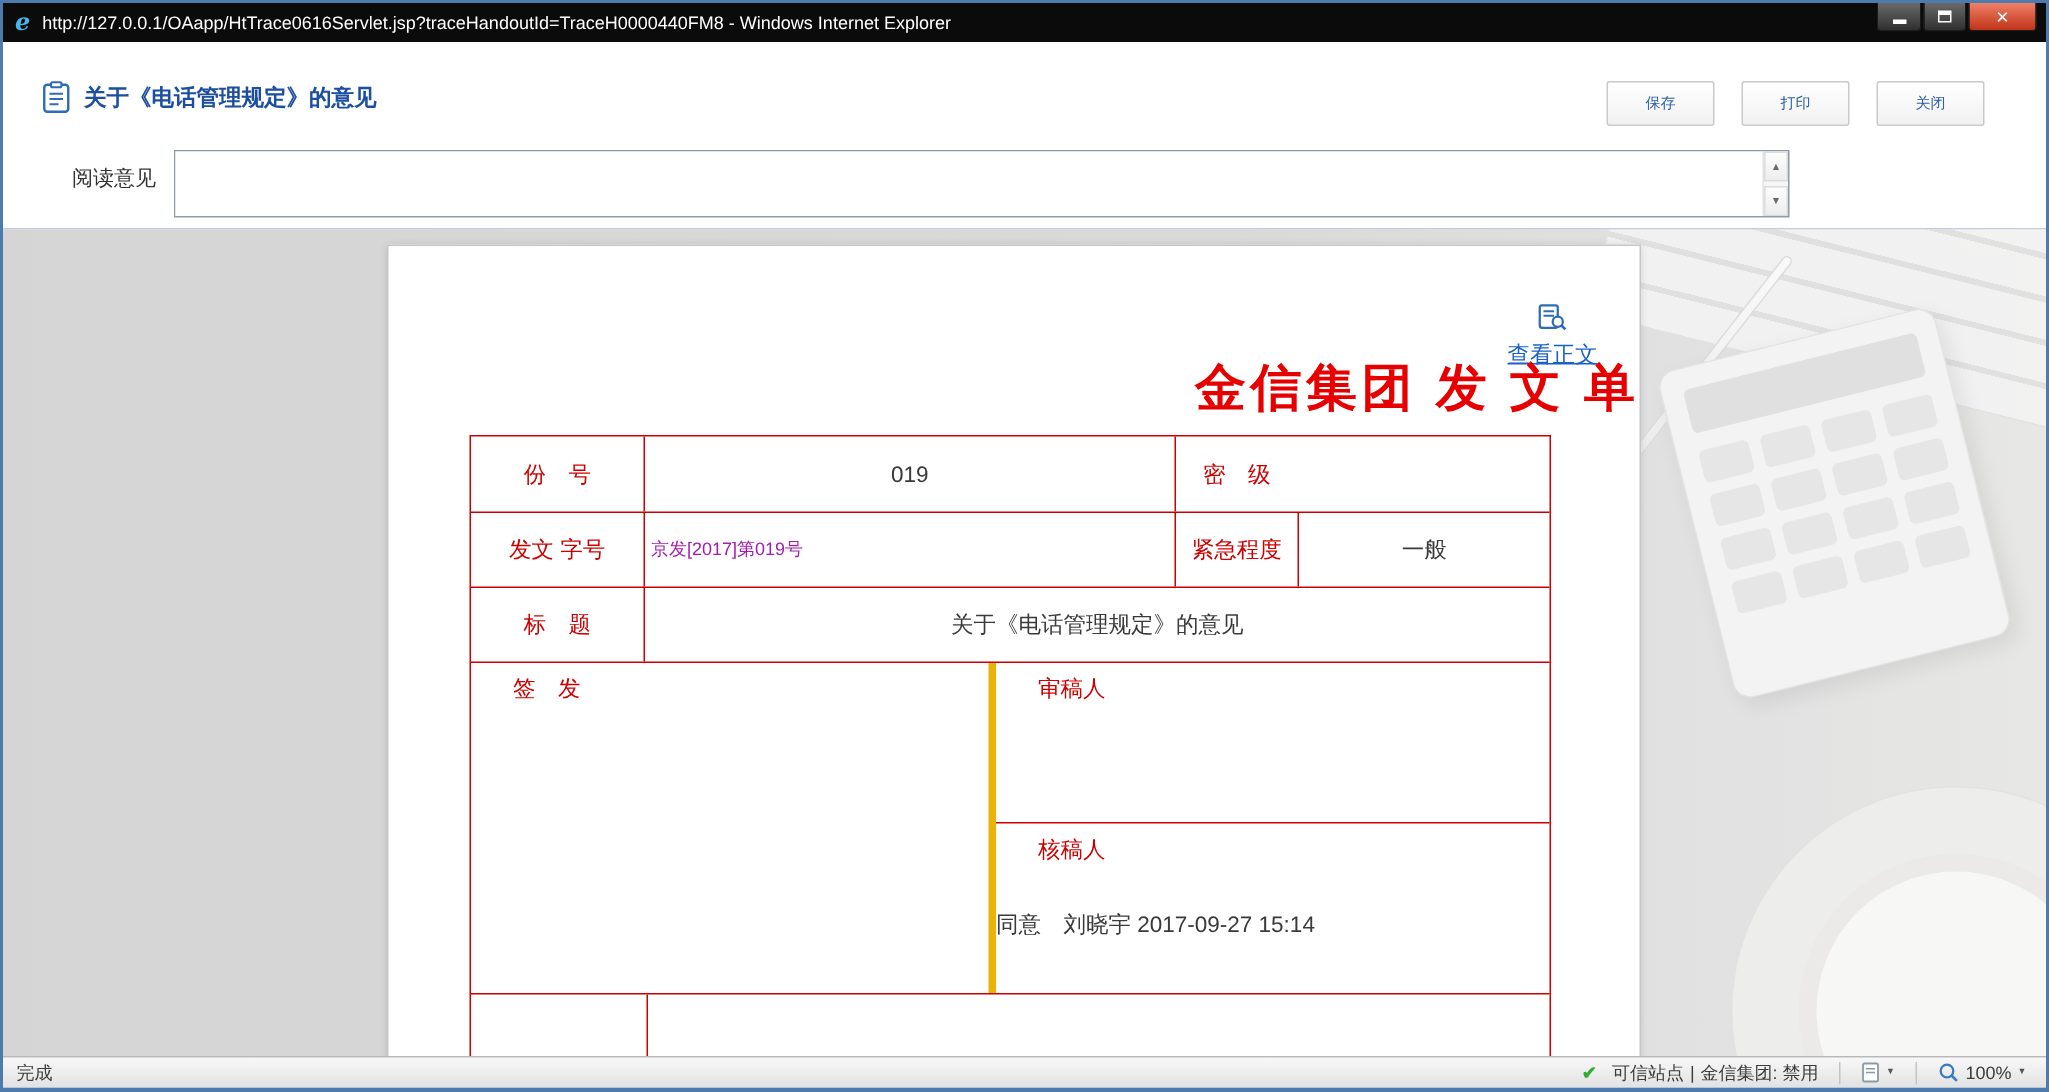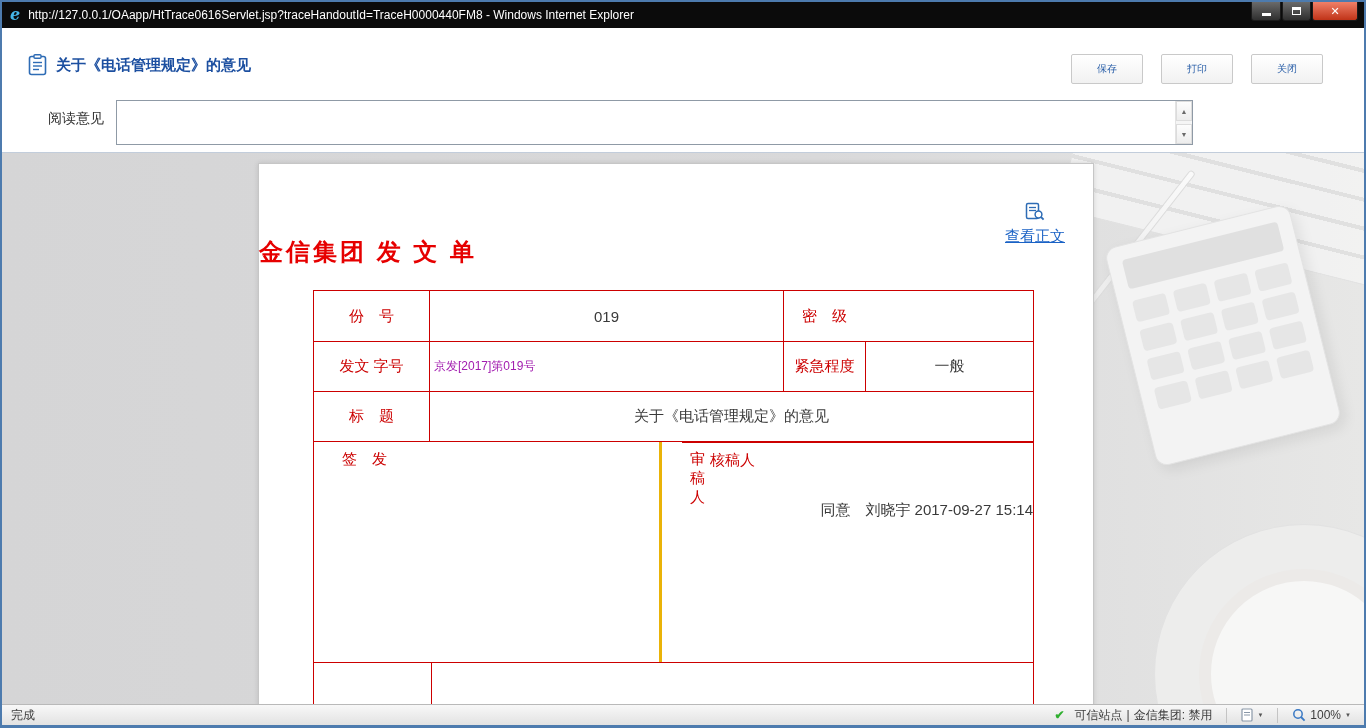--- a/index.html
+++ b/index.html
@@ -72,47 +72,47 @@
       background:#ededec; border:1px solid #e2e2e2; }
   .photo-cup { right:-45px; bottom:-75px; width:210px; height:210px; border-radius:50%;
       background:#f7f7f6; border:12px solid #eceae8; }
 
   .doc-sheet { position:absolute; left:256px; top:10px; width:836px; height:640px;
                background:#ffffff; border:1px solid #c6c6c6; box-shadow:0 0 5px rgba(0,0,0,.12); }
 
   .view-link-row { position:absolute; top:38px; right:28px; display:flex; align-items:center; gap:6px;flex-direction:column; }
   .view-link { color:#1a62c5; font-size:15px; text-decoration:underline; cursor:pointer; }
 
-  .doc-title { position:absolute; top:72px; left:0; width:100%; text-align:left;
-               color:#e60000; font-size:24px; font-weight:bold; letter-spacing:3px; }
+  .doc-title { position:absolute; top:72px; left:0; width:100%; text-align:right;
+               color:#e60000; font-size:34px; font-weight:bold; letter-spacing:3px; }
 
   
   .doc-table { position:absolute; left:54px; top:126px; width:721px; border:1px solid #cc0000;
                font-size:15px; }
   .tr { display:flex; }
   .tr + .tr { border-top:1px solid #cc0000; }
   .td { display:flex; align-items:center; justify-content:center; }
   .td + .td { border-left:1px solid #cc0000; }
   .lbl { color:#cc0000; }
   .val { color:#3a3a3a; }
   .w1 { width:115px; flex:0 0 115px; }
   .w2 { width:354px; flex:0 0 354px; }
   .w3 { width:82px;  flex:0 0 82px; }
   .w4 { flex:1; }
   .r1, .r2, .r3 { height:50px; }
   .r4 { height:221px; }
   .r5 { height:62px; }
   .doc-no { justify-content:flex-start; padding-left:4px; font-size:12px; color:#a21caf; }
   .sign-cell { width:345px; flex:0 0 345px; position:relative; display:block; }
-  .right-col { flex:1; display:flex; flex-direction:row; border-left:3px solid #eab308;gap:20px; }
+  .right-col { flex:1; display:flex; flex-direction:column; border-left:5px solid #eab308; }
   .review-cell { height:106px; position:relative; }
   .check-cell { flex:1; position:relative; border-top:1px solid #cc0000; }
   .cell-corner-label { position:absolute; top:8px; left:28px; color:#cc0000; }
   .sign-value { position:absolute; top:112px; left:0; width:100%; text-align:center; color:#3a3a3a; }
-  .check-value { position:absolute; top:58px; left:0; width:100%; text-align:right; color:#3a3a3a; }
+  .check-value { position:absolute; top:58px; left:0; width:100%; text-align:left; color:#3a3a3a; }
   .c5a { width:117px; flex:0 0 117px; }
   .c5b { flex:1; }
 
   
   .statusbar { position:absolute; left:0; right:0; bottom:0; height:21px;
                background:linear-gradient(#f8f8f8,#e2e2e2); border-top:1px solid #b9b9b9;
                display:flex; align-items:center; font-size:12px; color:#3c3c3c; padding:0 9px; }
   .status-right { margin-left:auto; display:flex; align-items:center; gap:6px; }
   .check-glyph { color:#2faf2f; font-weight:bold; font-size:12px; }
   .sb-sep { width:1px; height:15px; background:#c4c4c4; margin:0 4px; }

